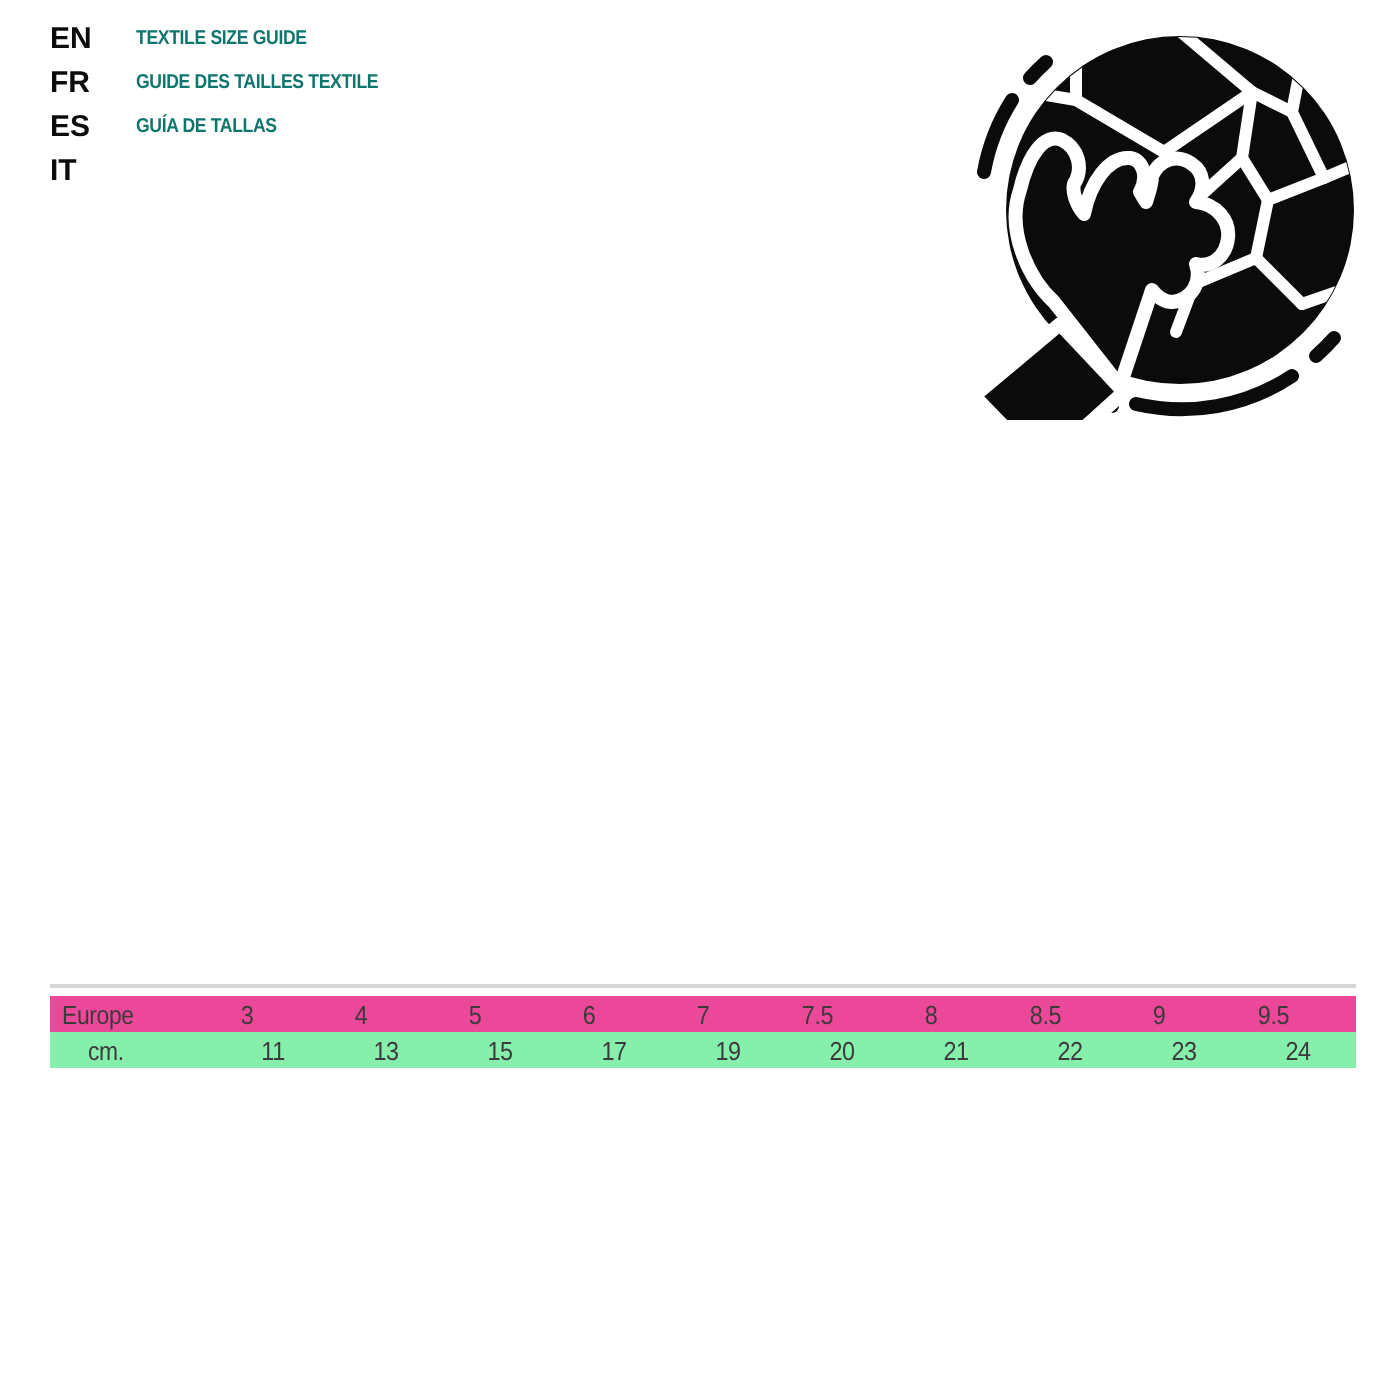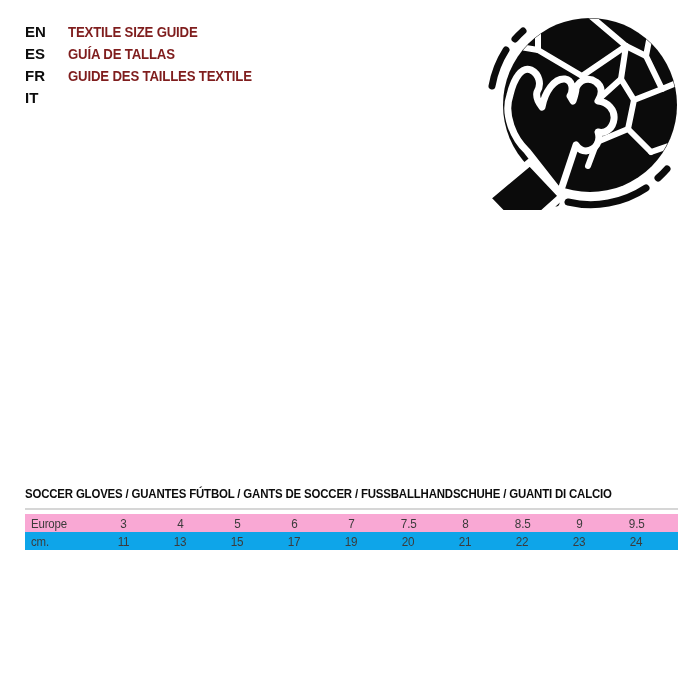--- a/index.html
+++ b/index.html
@@ -1,23 +1,23 @@
 <!DOCTYPE html>
 <html><head>
 <meta charset="utf-8">
 <style>
   html,body{margin:0;padding:0;background:#fff;}
   .page{position:relative;width:700px;height:700px;background:#ffffff;overflow:hidden;
         font-family:"Liberation Sans", sans-serif;}
 
   
-  .lang-list{position:absolute;left:25px;top:20px;}
+  .lang-list{position:absolute;left:25px;top:8px;}
   .lang-row{display:flex;height:22px;align-items:center;}
   .lang-code{width:43px;font-size:15px;font-weight:700;color:#0c0c0c;}
-  .lang-label{font-size:15px;font-weight:700;color:#7f1d1d;white-space:nowrap;}
+  .lang-label{font-size:10px;font-weight:700;color:#0f766e;white-space:nowrap;}
   .condL{display:inline-block;transform:scaleX(.88);transform-origin:0 50%;letter-spacing:-.2px;}
   .condC{display:inline-block;transform:scaleX(.9);transform-origin:50% 50%;letter-spacing:-.2px;}
 
   
   .glove-icon{position:absolute;left:470px;top:0px;width:230px;height:210px;}
 
   
   .size-guide{position:absolute;left:25px;top:486px;width:653px;}
   .table-title{font-size:13px;font-weight:700;color:#0c0c0c;height:16px;white-space:nowrap;}
   .rule{height:2px;margin-top:6px;}
@@ -30,26 +30,26 @@
 <body>
 
 <div class="page">
 
   <div class="lang-list">
       <div class="lang-row">
         <span class="lang-code">EN</span>
         <span class="lang-label"><span class="condL">TEXTILE SIZE GUIDE</span></span>
       </div>
       <div class="lang-row">
+        <span class="lang-code">FR</span>
+        <span class="lang-label"><span class="condL">GUIDE DES TAILLES TEXTILE</span></span>
+      </div>
+      <div class="lang-row">
         <span class="lang-code">ES</span>
         <span class="lang-label"><span class="condL">GUÍA DE TALLAS</span></span>
-      </div>
-      <div class="lang-row">
-        <span class="lang-code">FR</span>
-        <span class="lang-label"><span class="condL">GUIDE DES TAILLES TEXTILE</span></span>
       </div>
       <div class="lang-row">
         <span class="lang-code">IT</span>
       </div>
     </div>
 
   <svg class="glove-icon" viewBox="0 0 230 210" xmlns="http://www.w3.org/2000/svg">
     <defs>
       <clipPath id="ballclip">
           <circle cx="120" cy="105" r="86.5"></circle>
@@ -99,39 +99,36 @@
                C138,102 145,110 144,119
                C143,128 136,134 128,132
                C131,141 126,150 116,151
                C112,151 108,148 106,145
                L90,193
                Z"></path>
     </g>
   </svg>
 
   <div class="size-guide">
-    <div class="table-title">
-      <span class="condL">SOCCER GLOVES / GUANTES FÚTBOL / GANTS DE SOCCER / FUSSBALLHANDSCHUHE / GUANTI DI CALCIO</span>
-    </div>
     <div class="rule" style="background: rgb(214, 214, 214);"></div>
     <div class="rows">
-        <div class="t-row" style="background: #f9a8d4;">
+        <div class="t-row" style="background: #ec4899;">
           <span class="t-label"><span class="condL">Europe</span></span>
           <span class="t-cell"><span class="condC">3</span></span>
           <span class="t-cell"><span class="condC">4</span></span>
           <span class="t-cell"><span class="condC">5</span></span>
           <span class="t-cell"><span class="condC">6</span></span>
           <span class="t-cell"><span class="condC">7</span></span>
           <span class="t-cell"><span class="condC">7.5</span></span>
           <span class="t-cell"><span class="condC">8</span></span>
           <span class="t-cell"><span class="condC">8.5</span></span>
           <span class="t-cell"><span class="condC">9</span></span>
           <span class="t-cell"><span class="condC">9.5</span></span>
         </div>
-        <div class="t-row" style="background: #0ea5e9;">
+        <div class="t-row" style="background: #86efac; justify-content: flex-end;">
           <span class="t-label"><span class="condL">cm.</span></span>
           <span class="t-cell"><span class="condC">11</span></span>
           <span class="t-cell"><span class="condC">13</span></span>
           <span class="t-cell"><span class="condC">15</span></span>
           <span class="t-cell"><span class="condC">17</span></span>
           <span class="t-cell"><span class="condC">19</span></span>
           <span class="t-cell"><span class="condC">20</span></span>
           <span class="t-cell"><span class="condC">21</span></span>
           <span class="t-cell"><span class="condC">22</span></span>
           <span class="t-cell"><span class="condC">23</span></span>

